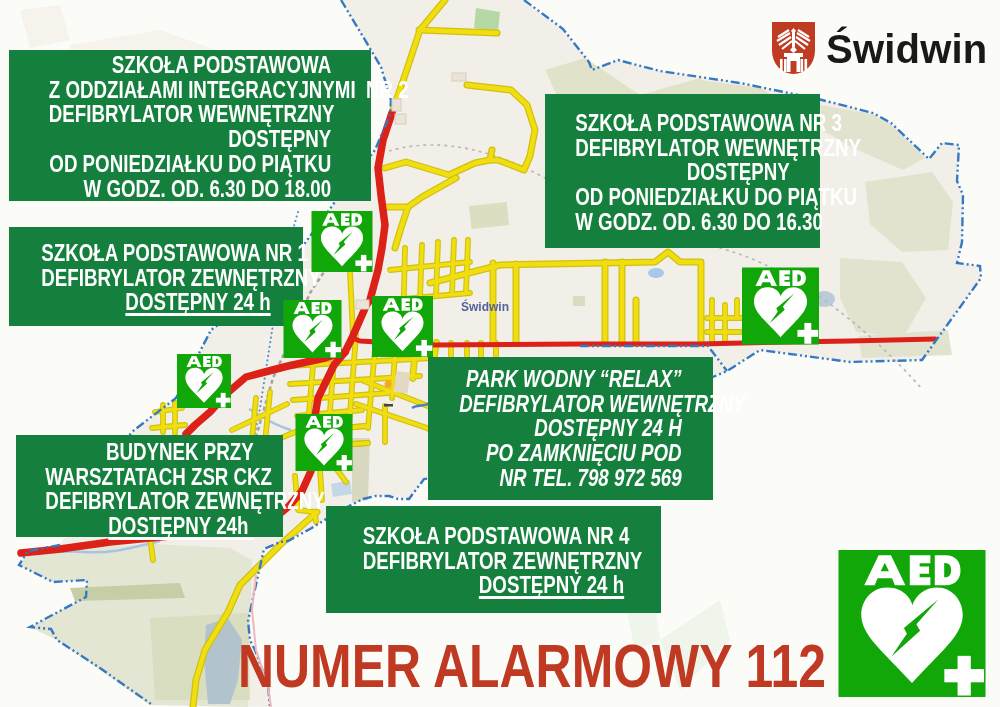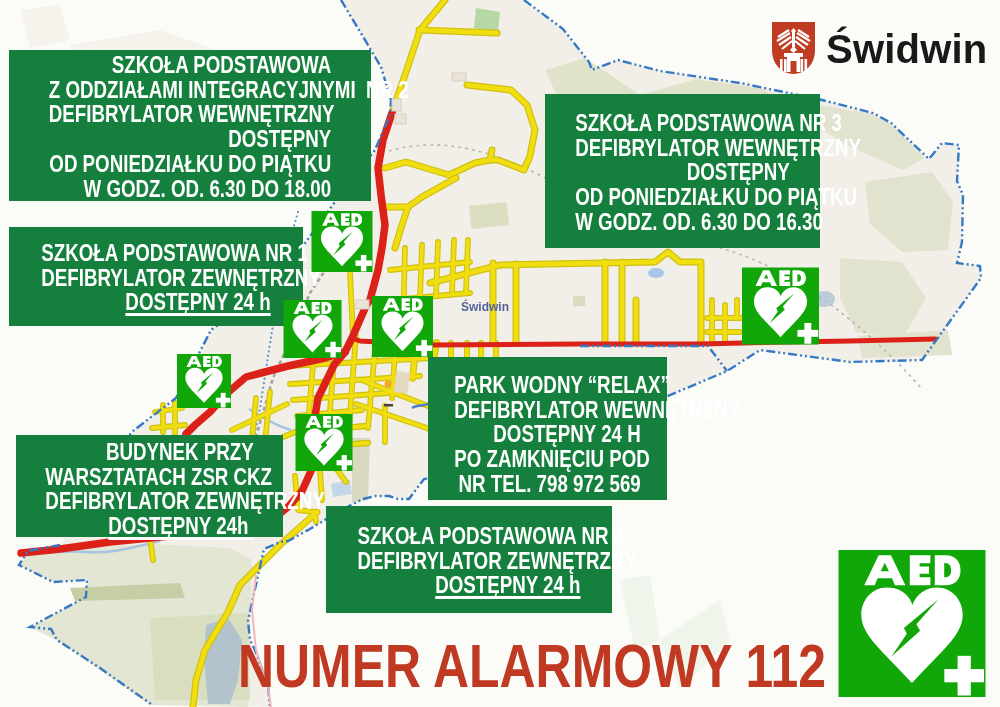--- a/index.html
+++ b/index.html
@@ -263,40 +263,40 @@
 <div class="box" style="left:545px;top:84px;width:275px;height:154px;padding-top:17px;box-sizing:border-box;margin-top:10px;">
     <div class="tx">
 SZKOŁA PODSTAWOWA NR 3<br>
 DEFIBRYLATOR WEWNĘTRZNY<br>
 DOSTĘPNY<br>
 OD PONIEDZIAŁKU DO PIĄTKU<br>
 W GODZ. OD. 6.30 DO 16.30
 </div>
   </div>
 
-<div class="box" style="left:428px;top:357px;width:239px;height:143px;padding-top:16px;box-sizing:border-box;">
+<div class="box" style="left:428px;top:357px;width:285px;height:143px;padding-top:10px;box-sizing:border-box;font-style:italic;">
     <div class="tx">
 PARK WODNY “RELAX”<br>
 DEFIBRYLATOR WEWNĘTRZNY<br>
 DOSTĘPNY 24 H<br>
 PO ZAMKNIĘCIU POD<br>
 NR TEL. 798 972 569
 </div>
   </div>
 
 <div class="box" style="left:16px;top:435px;width:267px;height:102px;padding-top:5px;box-sizing:border-box;">
     <div class="tx">
 BUDYNEK PRZY<br>
 WARSZTATACH ZSR CKZ<br>
 DEFIBRYLATOR ZEWNĘTRZNY<br>
 <span class="u">DOSTĘPNY 24h&nbsp;</span>
 </div>
   </div>
 
-<div class="box" style="left:326px;top:506px;width:286px;height:107px;padding-top:18px;box-sizing:border-box;">
+<div class="box" style="left:326px;top:506px;width:335px;height:107px;padding-top:18px;box-sizing:border-box;">
     <div class="tx">
 SZKOŁA PODSTAWOWA NR 4<br>
 DEFIBRYLATOR ZEWNĘTRZNY<br>
 <span class="u">DOSTĘPNY 24 h</span>
 </div>
   </div>
 
 <svg class="aed" viewBox="0 0 100 100" style="left:311px;top:211px;width:62px;height:61px;">
   <use href="#aeddef"></use>
 </svg>

